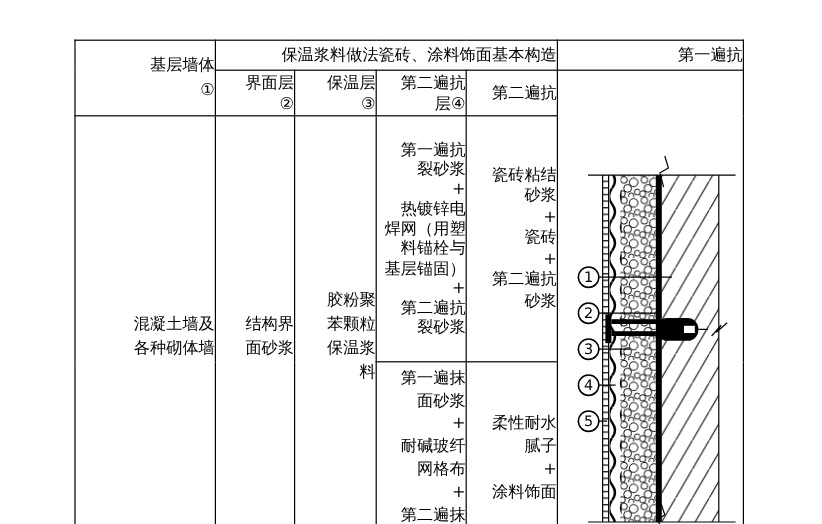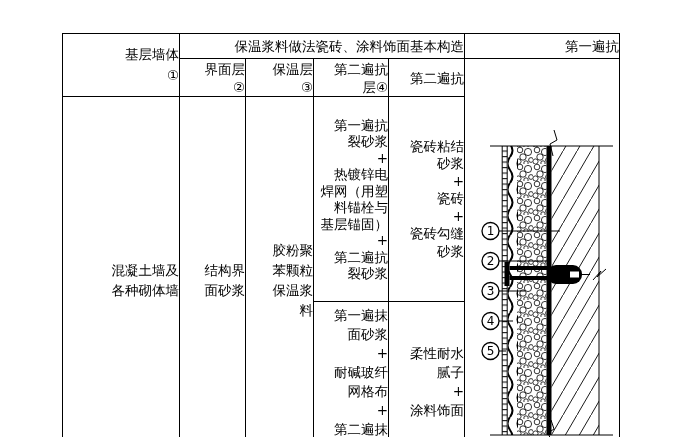--- a/index.html
+++ b/index.html
@@ -160,21 +160,21 @@
 料锚栓与
 基层锚固）
 +
 第二遍抗
 裂砂浆</td>
         <td class="lh-mid">瓷砖粘结
 砂浆
 +
 瓷砖
 +
-瓷砖勾缝
+第二遍抗
 砂浆</td>
       </tr>
       <tr class="r4">
         <td class="lh-19">第一遍抹
 面砂浆
 +
 耐碱玻纤
 网格布
 +
 第二遍抹

